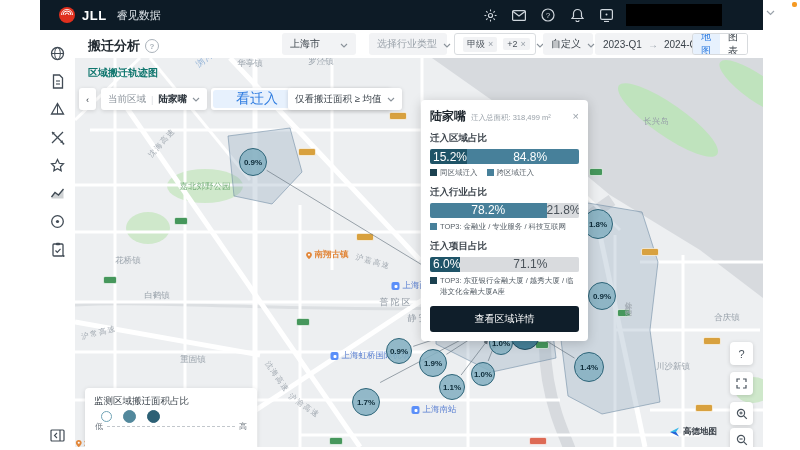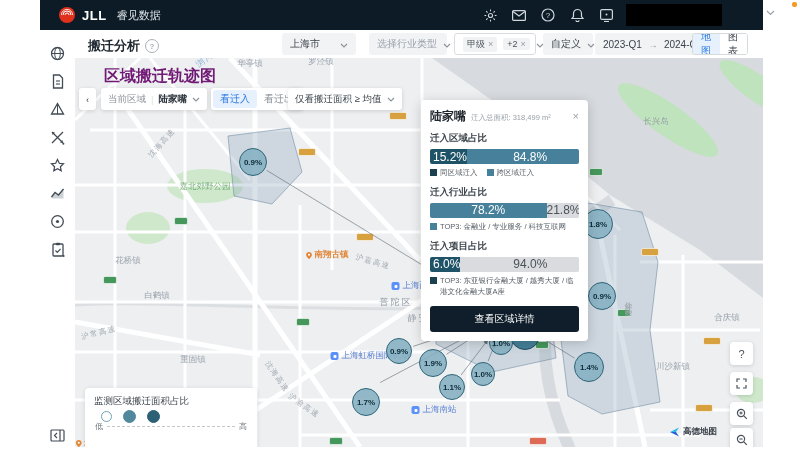--- a/index.html
+++ b/index.html
@@ -48,26 +48,26 @@
   .poi-blue{font-size:8.5px;color:#5b80d2;display:flex;align-items:center;gap:3px;}
   .pin-blue{width:8px;height:8px;border-radius:2px;background:#5b8ff9;display:inline-block;position:relative;}
   .pin-blue:after{content:"";position:absolute;left:2.5px;top:2.5px;width:3px;height:3px;background:#fff;border-radius:1px;}
   .bubble{position:absolute;border-radius:50%;background:rgba(133,177,194,.88);border:1.5px solid #2e6579;
           color:#0d2b38;font-weight:bold;font-size:8px;display:flex;align-items:center;justify-content:center;
           box-sizing:border-box;cursor:pointer;}
   .bubble.dark{background:rgba(61,124,148,.95);border-color:#1e4c5f;color:#fff;}
   .pill{position:absolute;transform:translate(-50%,-50%);background:#141f2b;color:#fff;border-radius:12px;height:22px;
         padding:0 11px;display:flex;align-items:center;gap:5px;font-size:11px;font-weight:600;
         box-shadow:0 2px 6px rgba(0,0,0,.35);cursor:pointer;white-space:nowrap;}
-  .panel-title{position:absolute;left:29px;top:8px;font-size:16px;font-weight:bold;color:#701a75;}
+  .panel-title{position:absolute;left:13px;top:8px;font-size:10px;font-weight:bold;color:#0f766e;}
   .mbtn{position:absolute;background:#fff;border-radius:3px;box-shadow:0 1px 4px rgba(0,0,0,.14);
         display:flex;align-items:center;justify-content:center;font-size:9.5px;color:#3a424a;cursor:pointer;box-sizing:border-box;}
   .ctl-row{top:30px;height:22px;}
   .regsel{display:flex;gap:5px;padding:0 7px;align-items:center;}
-  .inout .tab{padding:0 7px;height:100%;display:flex;align-items:center;font-size:10px;color:#8a929a;cursor:pointer;}
+  .inout .tab{padding:0 23px;height:100%;display:flex;align-items:center;font-size:14px;color:#8a929a;cursor:pointer;}
   .inout .tab.active{background:#e7f1fd;color:#2e7ce0;border-radius:3px;}
   
   .popup{position:absolute;left:346px;top:42px;width:167px;background:#fff;border-radius:4px;
          box-shadow:0 2px 12px rgba(0,0,0,.18);padding:8px 9px 9px;box-sizing:border-box;z-index:30;}
   .pp-head{display:flex;align-items:baseline;gap:5px;}
   .pp-title{font-size:12px;font-weight:bold;color:#1f272e;}
   .pp-sub{font-size:7.5px;color:#98a0a8;}
   .pp-close{margin-left:auto;color:#9aa2aa;font-size:11px;cursor:pointer;line-height:1;}
   .sec-title{font-size:9.5px;font-weight:600;color:#3c444c;margin:7px 0 4px;}
   .bar{display:flex;height:15px;border-radius:2px;overflow:hidden;background:#e9eaec;}
@@ -487,21 +487,21 @@
             <span class="lg-item">
               <span class="sw mid"></span>
               <span>TOP3: 金融业 / 专业服务 / 科技互联网</span>
             </span>
           </div>
       </div>
       <div class="popup-section">
         <div class="sec-title">迁入项目占比</div>
         <div class="bar">
             <span class="seg dark" style="flex: 0 0 6%;">6.0%</span>
-            <span class="seg gray" style="flex: 0 0 94%;">94.0%</span>
+            <span class="seg gray" style="flex: 0 0 94%;">71.1%</span>
           </div>
         <div class="lg-row">
             <span class="lg-item">
               <span class="sw dark"></span>
               <span>TOP3: 东亚银行金融大厦 / 越秀大厦 / 临港文化金融大厦A座</span>
             </span>
           </div>
       </div>
       <div class="pp-btn">查看区域详情</div>
     </div>

